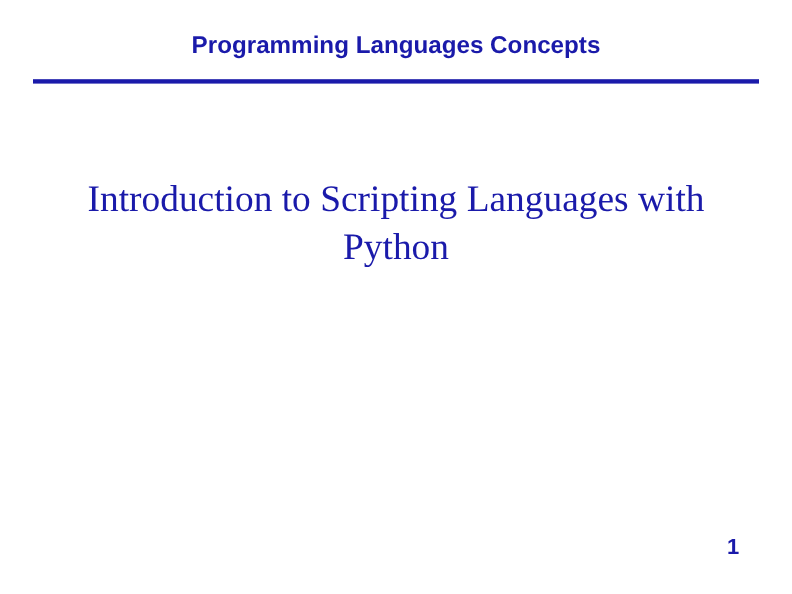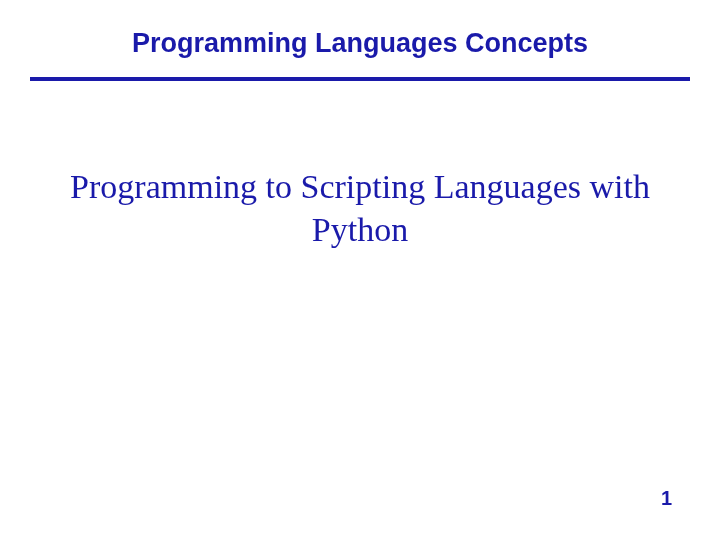--- a/index.html
+++ b/index.html
@@ -16,21 +16,21 @@
       overflow: hidden;
     }
     .slide {
       width: 100%;
       height: 100%;
       padding: 28px 40px 30px 40px;
       position: relative;
     }
     .title {
       color: #1a1aaa;
-      font-size: 27px;
+      font-size: 22px;
       font-weight: bold;
       text-align: center;
       font-family: Verdana, Arial, sans-serif;
       margin-bottom: 18px;
     }
     .divider {
       border: none;
       border-top: 4px solid #1a1aaa;
       margin: 0 -10px;
     }
@@ -51,15 +51,15 @@
       font-weight: bold;
       font-family: Verdana, Arial, sans-serif;
     }
   </style>
 </head>
 <body>
 
 <div class="slide">
   <h1 class="title">Programming Languages Concepts</h1>
   <hr class="divider">
-  <div class="subtitle">Programming to Scripting Languages with Python</div>
+  <div class="subtitle">Introduction to Scripting Languages with Python</div>
   <div class="page-number">1</div>
 </div>
 
 </body></html>

